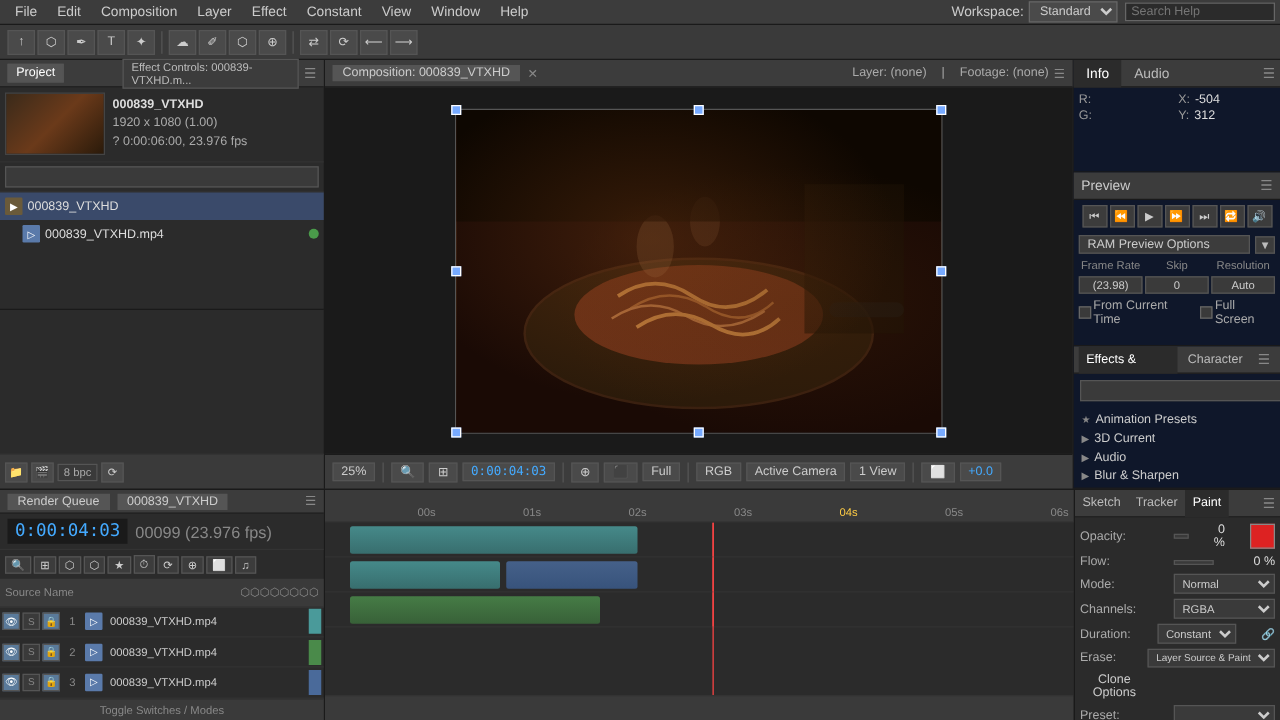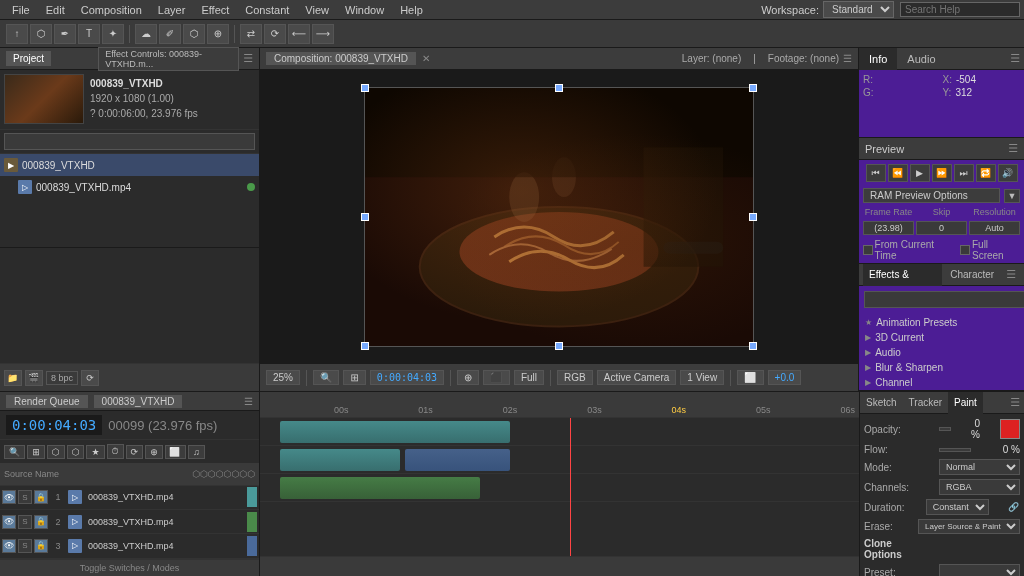--- a/index.html
+++ b/index.html
@@ -322,21 +322,21 @@
       height: 16px;
       background: #555;
       margin: 0 2px;
     }
 
     
     #right-panel {
       width: 165px;
       display: flex;
       flex-direction: column;
-      background: #4c1d95;
+      background: #0f172a;
     }
 
     
     #info-panel {
       height: 90px;
       border-bottom: 1px solid #1a1a1a;
     }
     .info-tabs {
       display: flex;
       background: #3c3c3c;
@@ -364,21 +364,21 @@
       display: flex;
       align-items: center;
       gap: 4px;
     }
     .info-label { color: #999; }
     .info-value { color: #ddd; }
 
     
     #preview-panel {
       border-bottom: 1px solid #1a1a1a;
-      padding-bottom: 0;
+      padding-bottom: 13px;
     }
     .preview-header {
       background: #3c3c3c;
       height: 22px;
       display: flex;
       align-items: center;
       padding: 0 6px;
       border-bottom: 1px solid #1a1a1a;
       font-size: 11px;
       color: #ccc;
@@ -1187,21 +1187,21 @@
         </select>
         <span style="font-size:9px; color:#888; cursor:pointer;">🔗</span>
       </div>
       <div class="paint-row">
         <span class="paint-label">Erase:</span>
         <select class="paint-select" style="font-size:8px;">
           <option>Layer Source &amp; Paint</option>
         </select>
       </div>
       <div class="paint-row">
-        <span class="paint-label" style="font-weight:bold; color:#ccc;">Clone Options</span>
+        <span class="paint-label" style="font-weight:normal; color:#ccc;text-align:center;">Clone Options</span>
       </div>
       <div class="paint-row">
         <span class="paint-label">Preset:</span>
         <select class="paint-select">
           <option></option>
         </select>
       </div>
     </div>
   </div>
 

